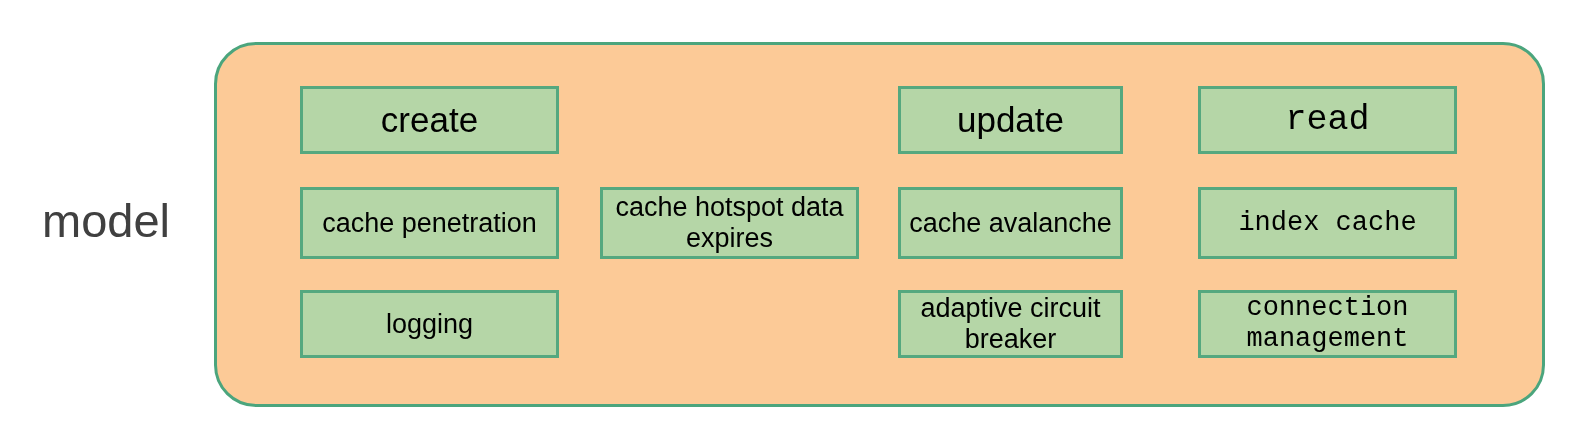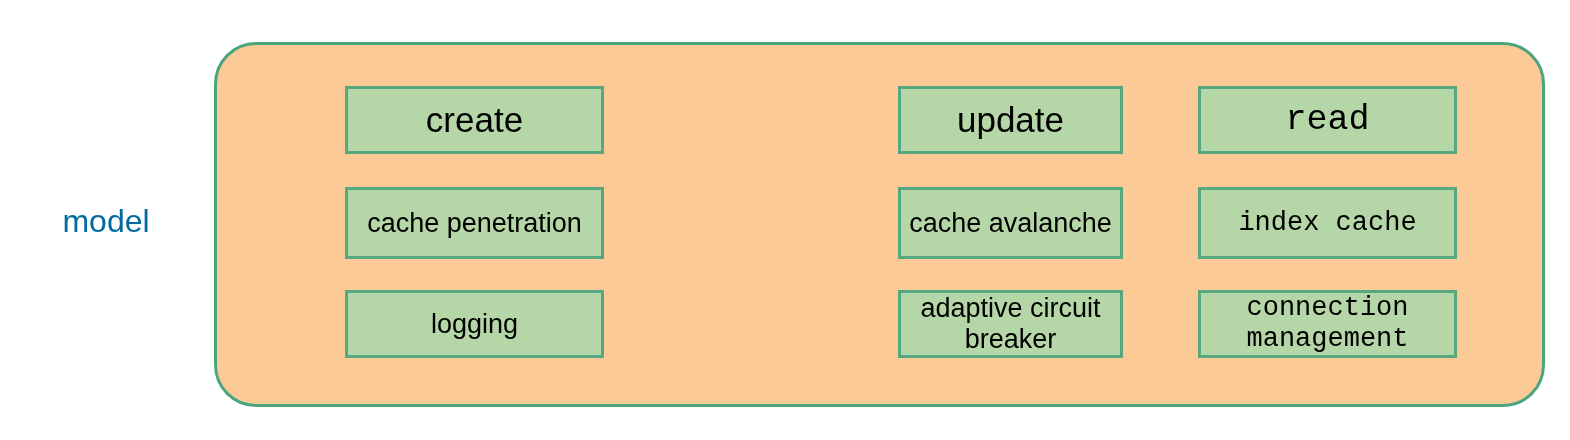--- a/index.html
+++ b/index.html
@@ -21,23 +21,23 @@
     background: #ffffff;
   }
 
   
   #side-label {
     position: absolute;
     left: 8px;
     top: 198px;
     width: 196px;
     text-align: center;
-    font-size: 32px;
+    font-size: 47px;
     line-height: 46px;
-    color: #0369a1;
+    color: #404040;
     white-space: nowrap;
   }
 
   
   #group-container {
     position: absolute;
     left: 214px;
     top: 42px;
     width: 1331px;
     height: 365px;
@@ -68,21 +68,21 @@
     color: #000000;
     padding: 0 4px;
   }
 
   .node-box .node-label {
     display: block;
     width: 100%;
   }
 
   
-  .col-0 { left: 83px;  width: 259px; margin-left: 45px; }
+  .col-0 { left: 83px;  width: 259px; }
   .col-1 { left: 383px; width: 259px; }
   .col-2 { left: 681px; width: 225px; }
   .col-3 { left: 981px; width: 259px; font-family: Liberation Mono, monospace; }
 
   
   .row-0 { top: 41px;  height: 68px; font-size: 35px; line-height: 38px; }
   .row-1 { top: 142px; height: 72px; font-size: 27px; line-height: 31px; }
   .row-2 { top: 245px; height: 68px; font-size: 27px; line-height: 31px; }
 </style>
 </head>
@@ -99,20 +99,23 @@
         </div>
         <div class="node-box row-0 col-2">
           <span class="node-label">update</span>
         </div>
         <div class="node-box row-0 col-3">
           <span class="node-label">read</span>
         </div>
         <div class="node-box row-1 col-0">
           <span class="node-label">cache penetration</span>
         </div>
+        <div class="node-box row-1 col-1">
+          <span class="node-label">cache hotspot data expires</span>
+        </div>
         <div class="node-box row-1 col-2">
           <span class="node-label">cache avalanche</span>
         </div>
         <div class="node-box row-2 col-0">
           <span class="node-label">logging</span>
         </div>
         <div class="node-box row-1 col-3">
           <span class="node-label">index cache</span>
         </div>
         <div class="node-box row-2 col-2">

